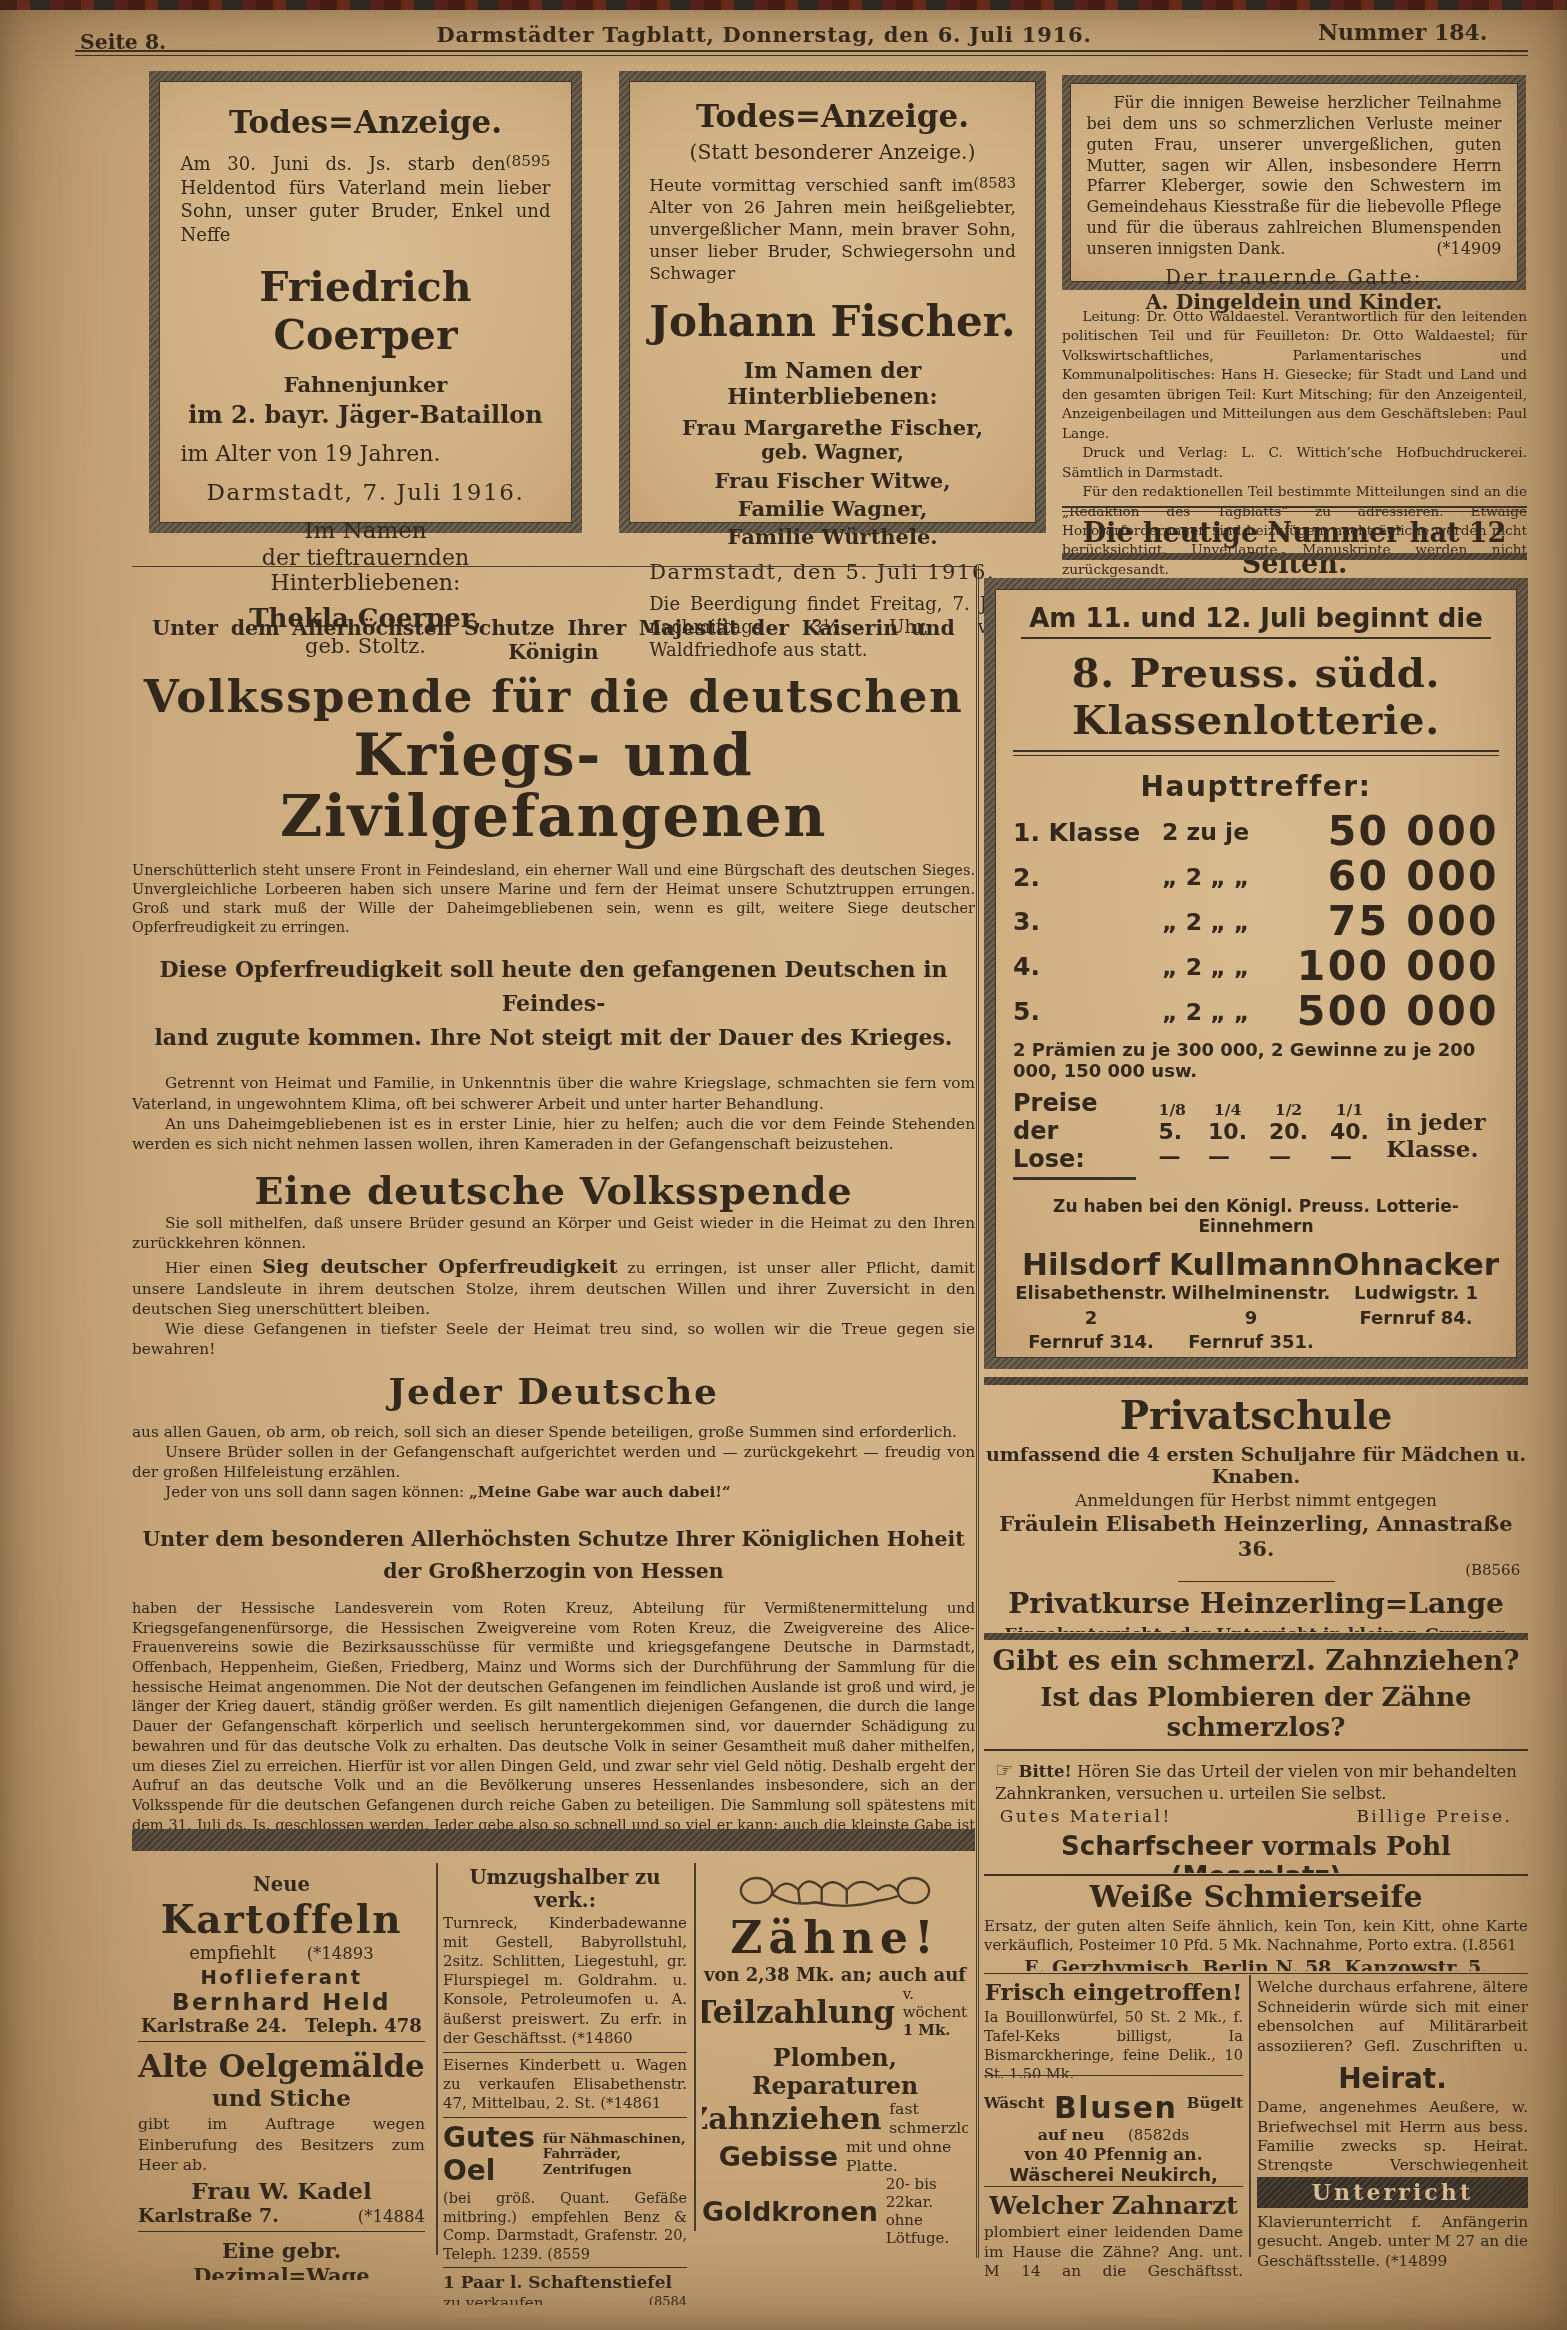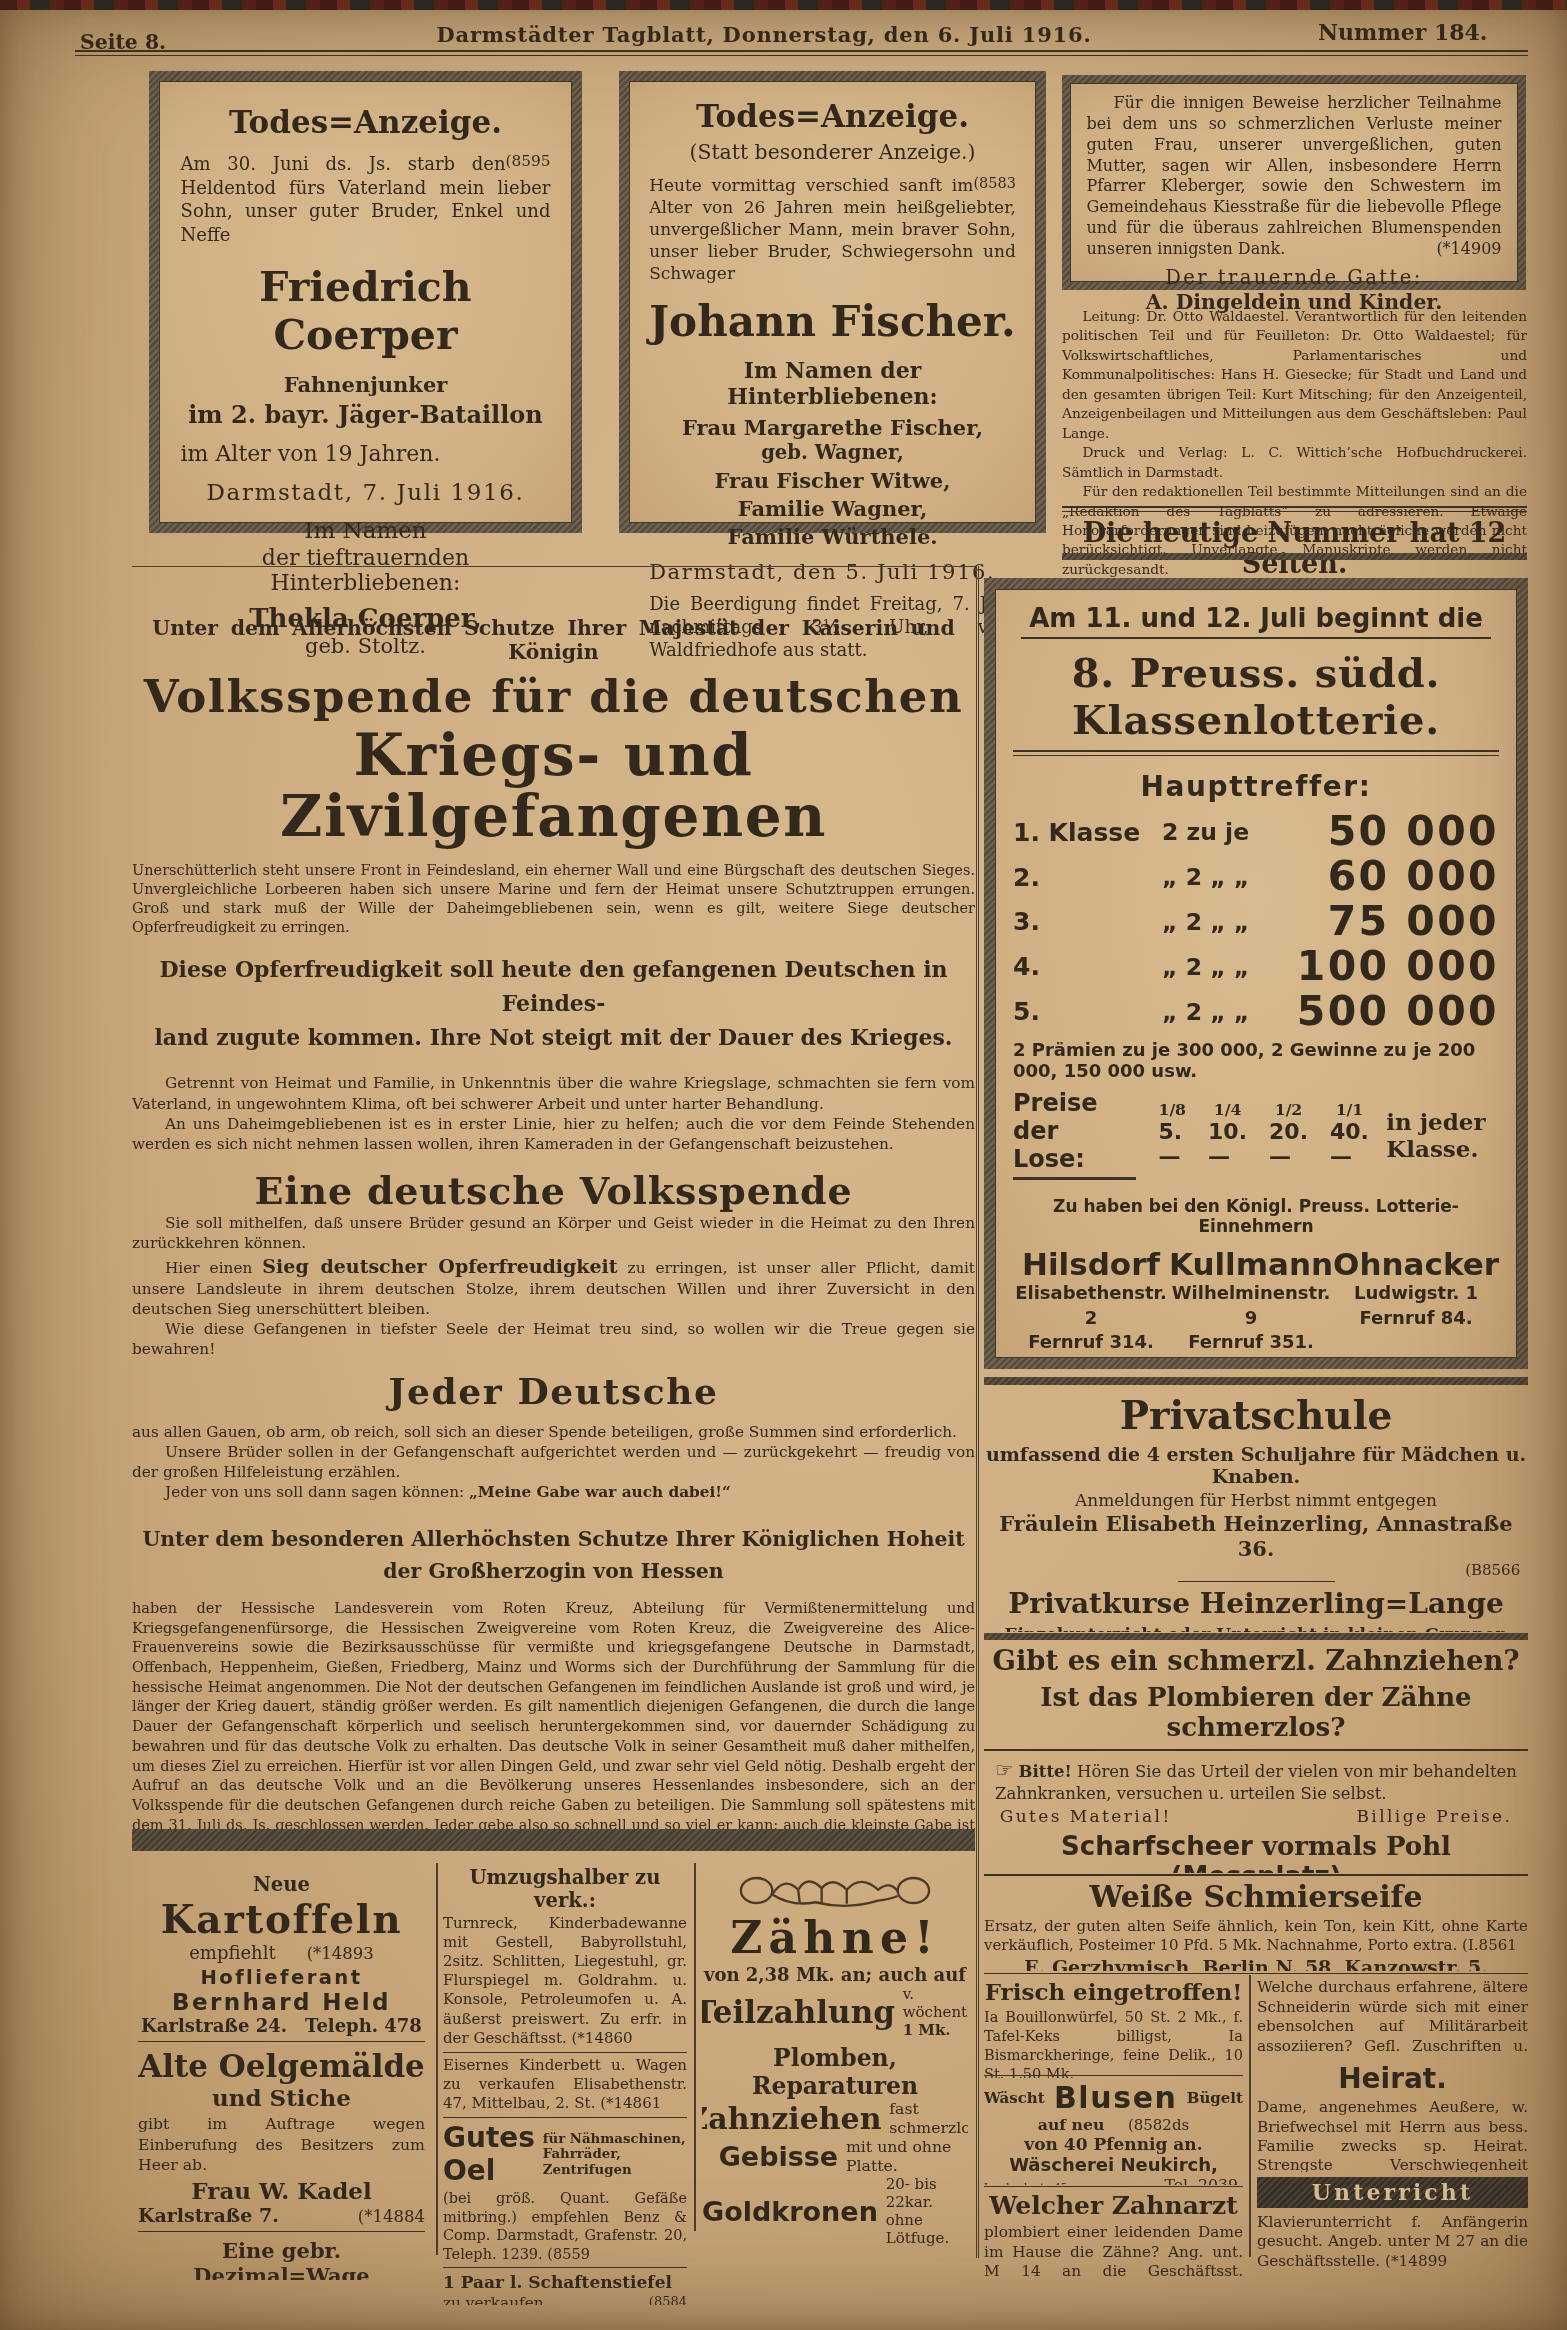--- a/index.html
+++ b/index.html
@@ -272,21 +272,21 @@
   </div>
 
   <div class="abs clip" style="left:1257px;top:1978px;width:271px;height:81px;">
     <p class="just" style="font-size:15.3px;line-height:1.28;">Welche durchaus erfahrene, ältere Schneiderin würde sich mit einer ebensolchen auf Militärarbeit assoziieren? Gefl. Zuschriften u. M 30 a. d. Geschäftsst. (*14905</p>
   </div>
 
   <div class="abs rule" style="left:984px;top:2075px;width:259px;border-top-width:1.6px;"></div>
   <div class="abs clip" style="left:984px;top:2080px;width:259px;height:105px;">
     <div class="row sp" style="align-items:center;">
       <span class="b" style="font-size:15px;">Wäscht</span>
-      <span class="b sans" style="font-size:30px;letter-spacing:1.6px;">Blusen</span>
+      <span class="b sans" style="font-size:30px;letter-spacing:1.6px;margin-top:10px;">Blusen</span>
       <span class="b" style="font-size:15px;">Bügelt</span>
     </div>
     <div class="row" style="justify-content:center;gap:23.5px;">
       <span class="b" style="font-size:15.7px;">auf neu</span>
       <span style="font-size:15px;">(8582ds</span>
     </div>
     <p class="ctr b" style="font-size:17px;">von 40 Pfennig an.</p>
     <p class="ctr b sans" style="font-size:18px;">Wäscherei Neukirch,</p>
     <div class="row sp">
       <span style="font-size:10px;text-decoration:underline;">Landwehrstr. 45.</span>

